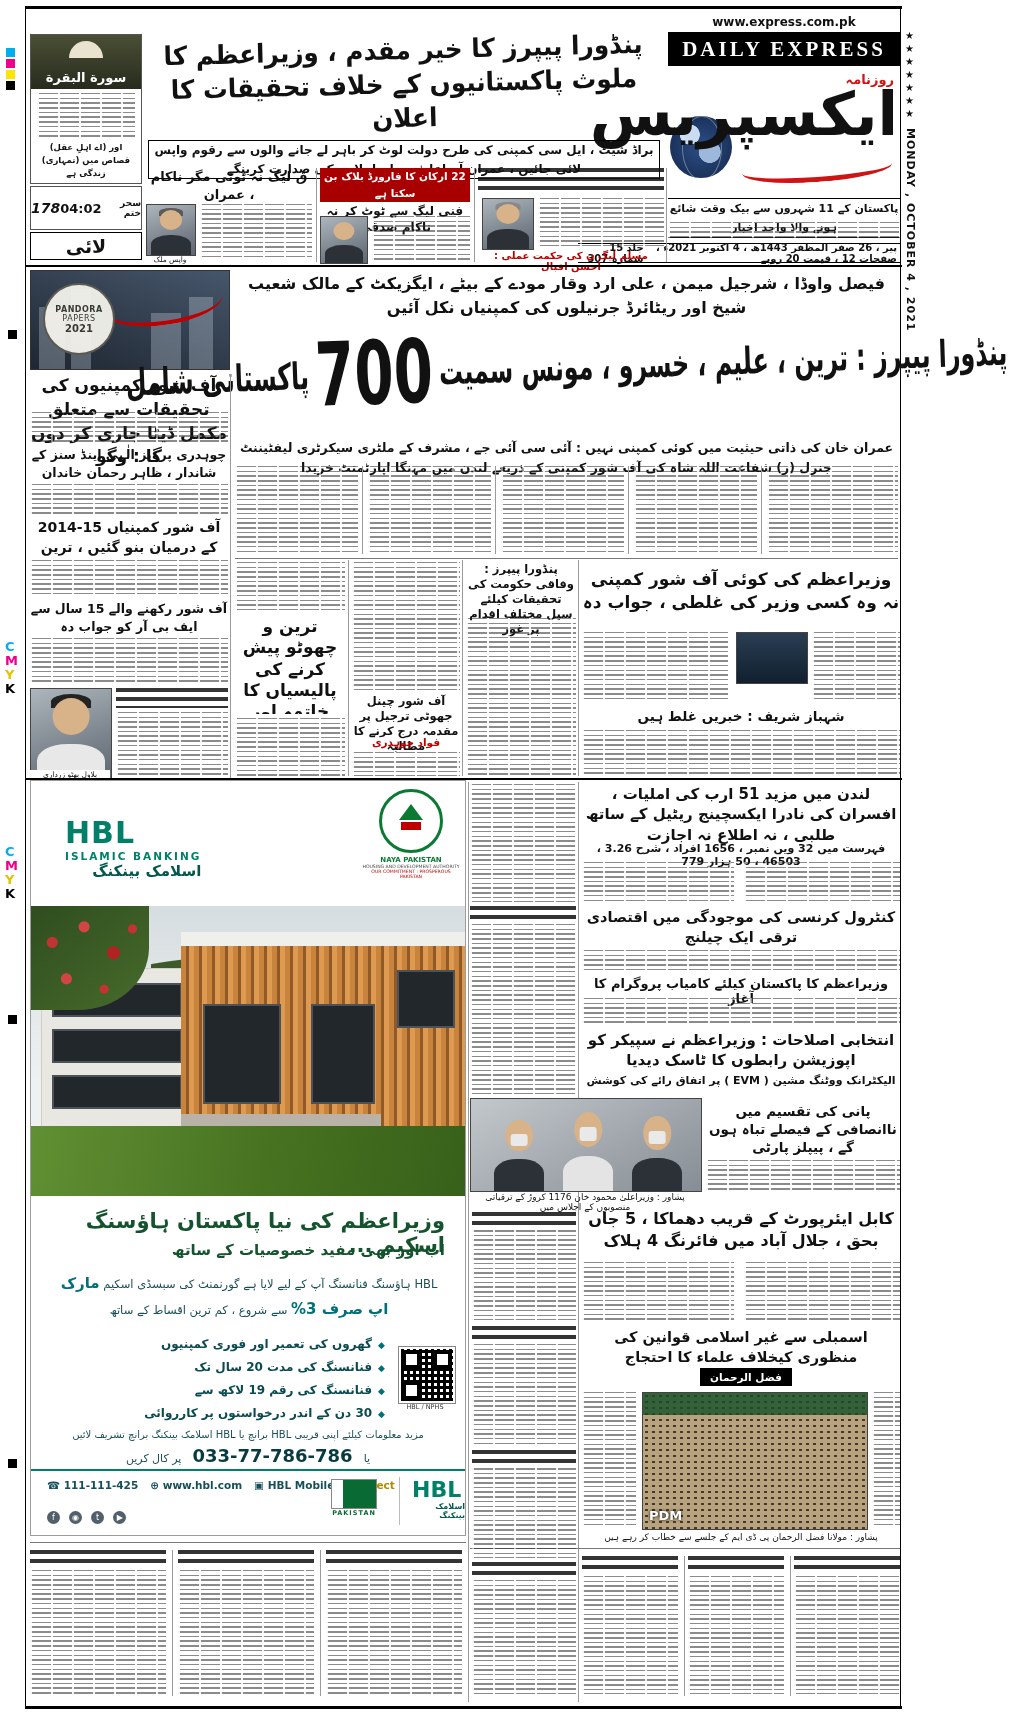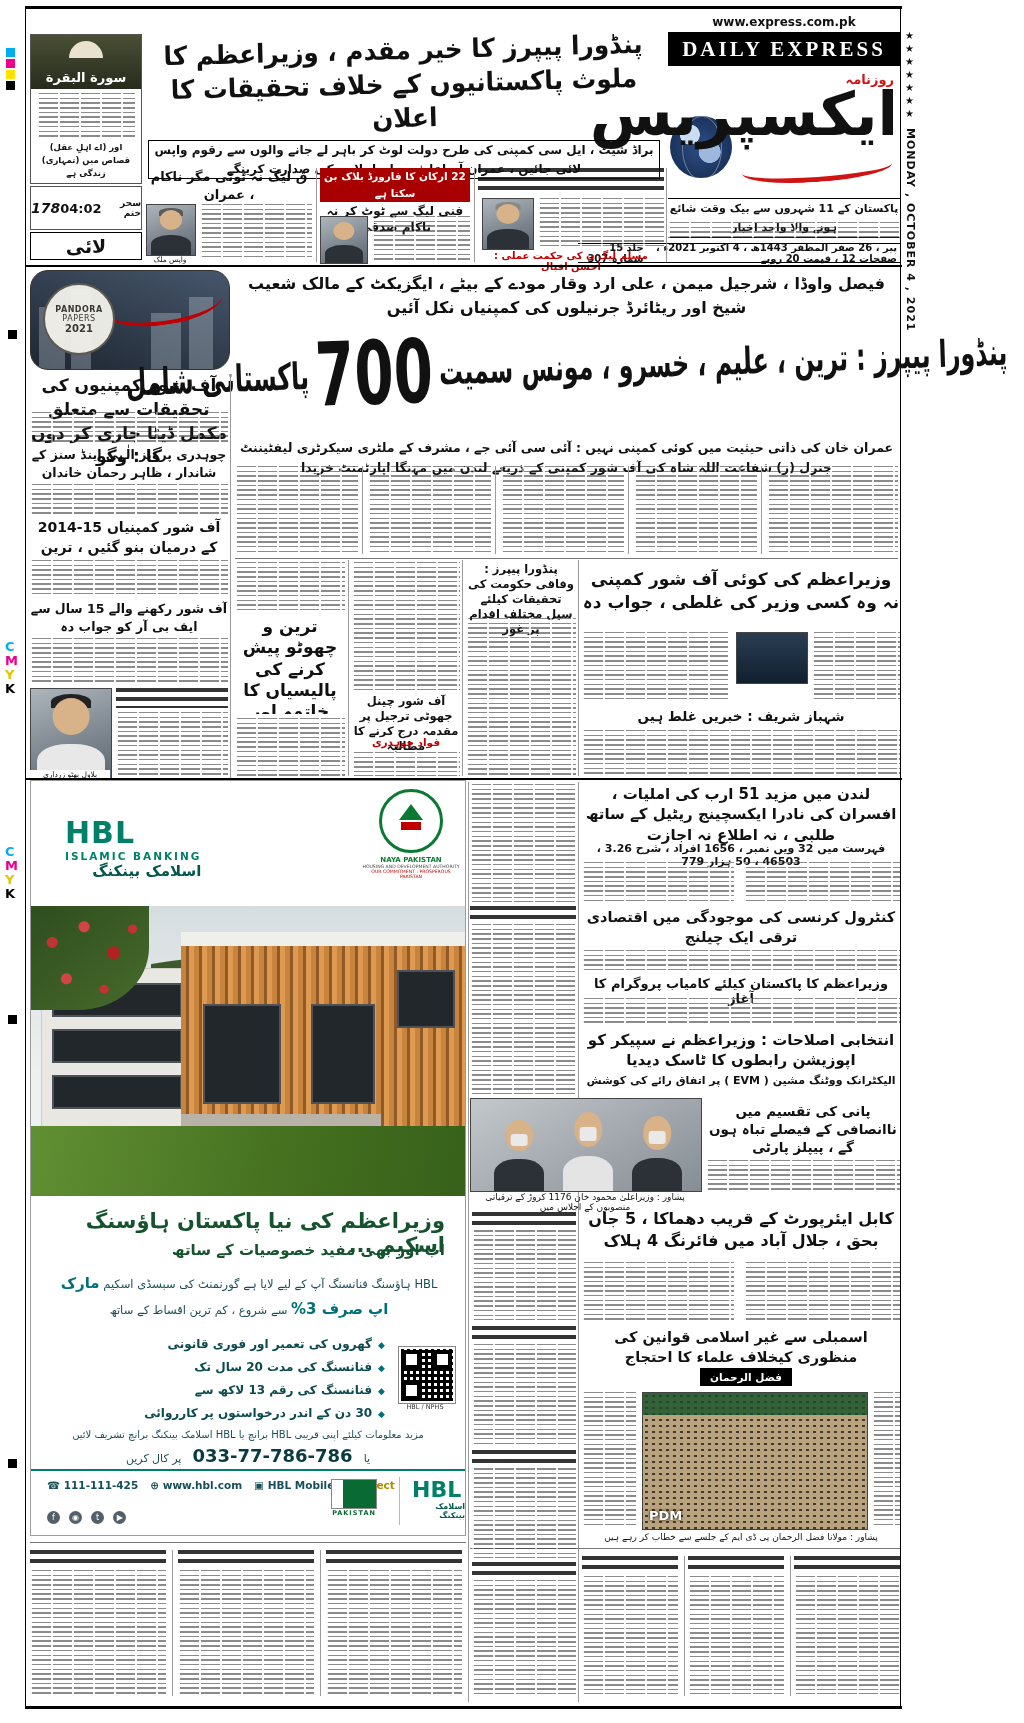--- a/index.html
+++ b/index.html
@@ -162,21 +162,21 @@
       <div class="ph-hair" style="background:#888;"></div>
         <div class="ph-head"></div>
         <div class="ph-torso"></div>
     </div>
     <div class="abs sim" style="left:60px;top:30px;width:126px;height:48px;"></div>
     <div class="abs ur b ctr red" style="left:0;top:82px;width:186px;font-size:10px;">مسلم لیگ ن کی حکمت عملی : احسن اقبال</div>
   </div>
 
   <div class="hr" style="left:25px;top:265px;width:877px;height:2px;"></div>
 
-  <div class="abs pandora" style="left:30px;top:270px;width:198px;height:98px;border-radius:18px;">
+  <div class="abs pandora" style="left:30px;top:270px;width:198px;height:98px;">
     <div class="bld" style="left:8px;bottom:0;width:26px;height:62px;"></div>
     <div class="bld" style="left:40px;bottom:0;width:20px;height:80px;"></div>
     <div class="bld" style="left:120px;bottom:0;width:30px;height:56px;"></div>
     <div class="bld" style="left:158px;bottom:0;width:24px;height:72px;"></div>
     <div class="abs" style="right:6px;top:10px;width:120px;height:40px;border-bottom:4px solid #c00000;border-radius:50%;transform:rotate(-8deg);"></div>
     <div class="badge" style="left:12px;top:12px;width:68px;height:68px;">
       <span style="font-size:8px;font-weight:bold;letter-spacing:.5px;">PANDORA</span>
       <span style="font-size:8px;letter-spacing:.5px;">PAPERS</span>
       <span style="font-size:10px;font-weight:bold;">2021</span>
     </div>
@@ -356,23 +356,23 @@
     </div>
 
     <div class="ur b ctr teal" style="position:absolute;left:20px;top:428px;width:394px;font-size:21px;">وزیراعظم کی نیا پاکستان ہاؤسنگ اسکیم ...</div>
     <div class="ur b ctr teal" style="position:absolute;left:20px;top:460px;width:394px;font-size:15px;">اب اور بھی مفید خصوصیات کے ساتھ</div>
     <div class="ur ctr" style="position:absolute;left:28px;top:490px;width:380px;font-size:11.5px;color:#1b4f56;line-height:1.7;">
       <span>HBL ہاؤسنگ فنانسنگ آپ کے لیے لایا ہے گورنمنٹ کی سبسڈی اسکیم</span>
       <span class="b" style="font-size:15px;color:#00707a;">مارک اپ صرف 3%</span>
       <span actable="false">سے شروع ، کم ترین اقساط کے ساتھ</span>
     </div>
     <div class="ur" style="position:absolute;right:80px;top:552px;width:260px;">
-      <div class="b" style="font-size:12px;color:#0a4a50;line-height:22px;"><span class="blt">◆</span><span>گھروں کی تعمیر اور فوری قانونی</span></div>
+      <div class="b" style="font-size:12px;color:#0a4a50;line-height:22px;"><span class="blt">◆</span><span>گھروں کی تعمیر اور فوری کمپنیوں</span></div>
       <div class="b" style="font-size:12px;color:#0a4a50;line-height:22px;"><span class="blt">◆</span><span>فنانسنگ کی مدت 20 سال تک</span></div>
-      <div class="b" style="font-size:12px;color:#0a4a50;line-height:22px;"><span class="blt">◆</span><span>فنانسنگ کی رقم 13 لاکھ سے</span></div>
+      <div class="b" style="font-size:12px;color:#0a4a50;line-height:22px;"><span class="blt">◆</span><span>فنانسنگ کی رقم 19 لاکھ سے</span></div>
       <div class="b" style="font-size:12px;color:#0a4a50;line-height:22px;"><span class="blt">◆</span><span>30 دن کے اندر درخواستوں پر کارروائی</span></div>
     </div>
     <div class="qr" style="position:absolute;left:368px;top:566px;width:52px;height:52px;">
       <div class="qr-eye" style="left:2px;top:2px;"></div>
       <div class="qr-eye" style="right:2px;top:2px;"></div>
       <div class="qr-eye" style="left:2px;bottom:2px;"></div>
     </div>
     <div class="ctr" style="position:absolute;left:360px;top:622px;width:68px;font-size:6.5px;color:#333;">HBL / NPHS</div>
     <div class="ur ctr" style="position:absolute;left:20px;top:648px;width:394px;font-size:10px;color:#1b4f56;">مزید معلومات کیلئے اپنی قریبی HBL برانچ یا HBL اسلامک بینکنگ برانچ تشریف لائیں</div>
     <div class="ur ctr" style="position:absolute;left:20px;top:664px;width:394px;">

